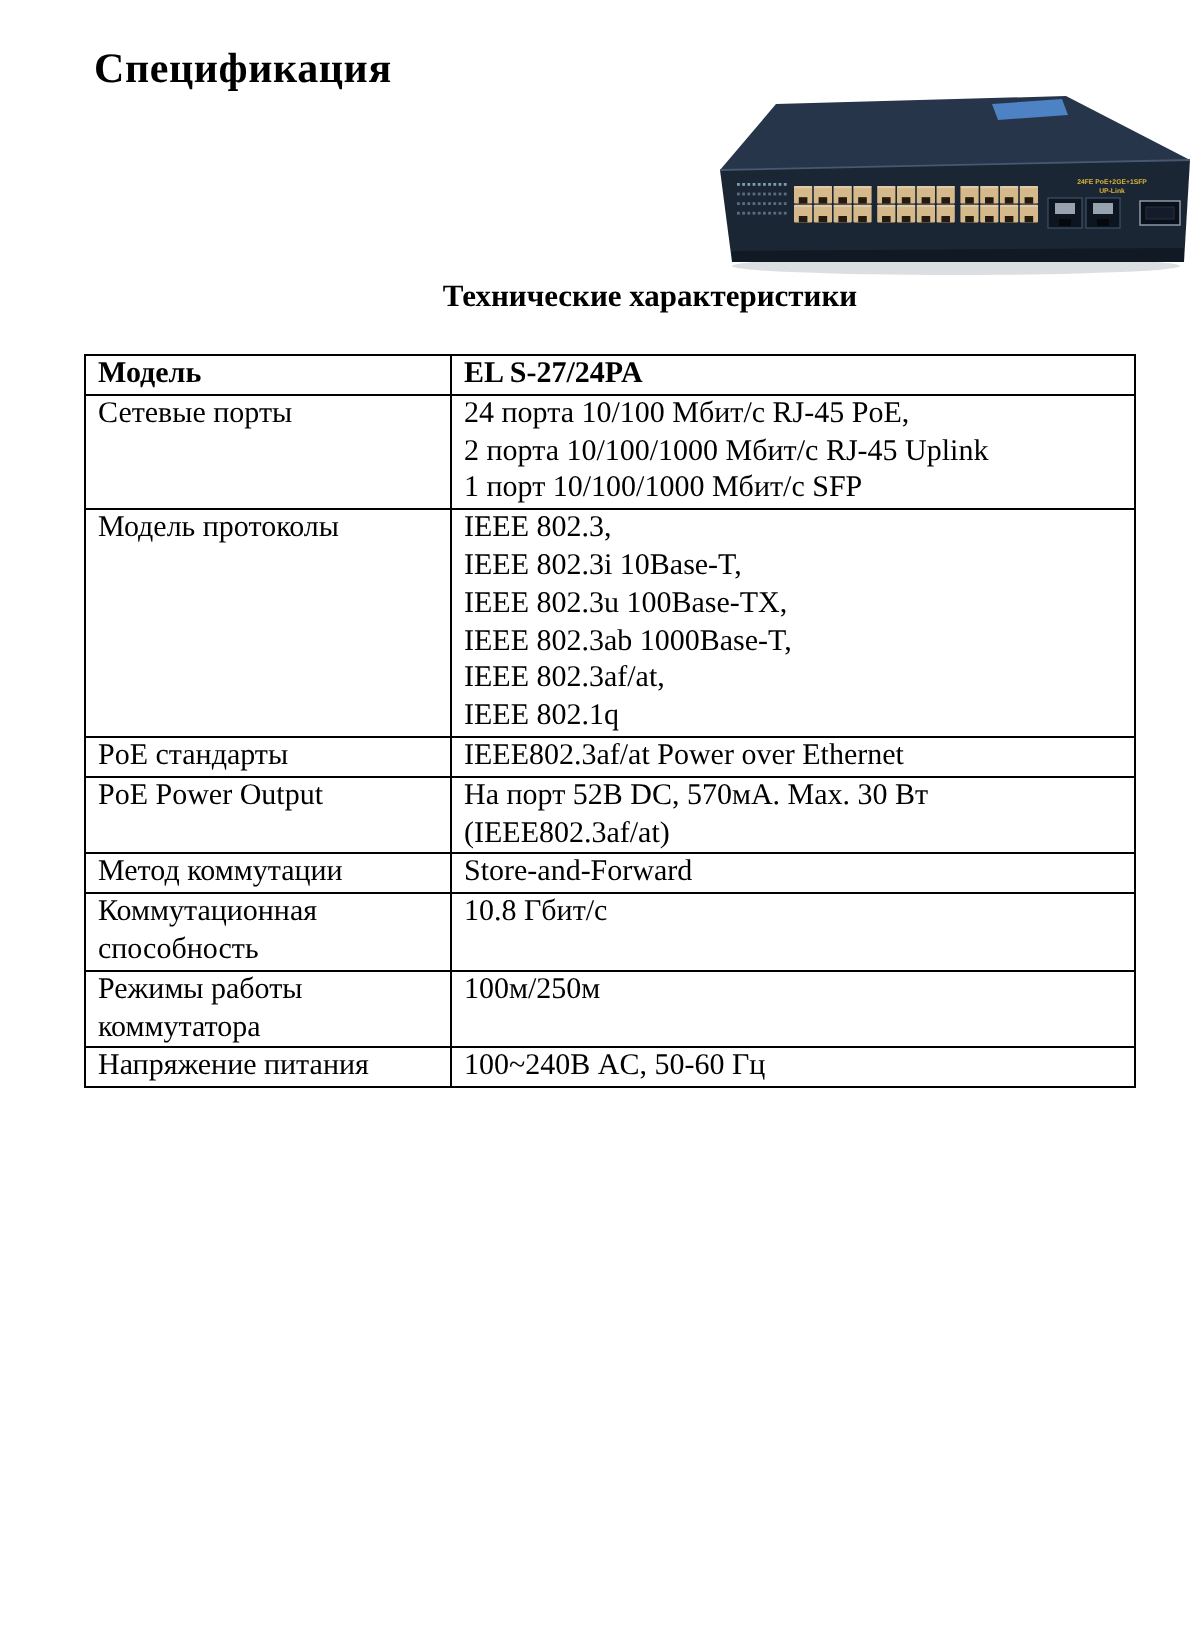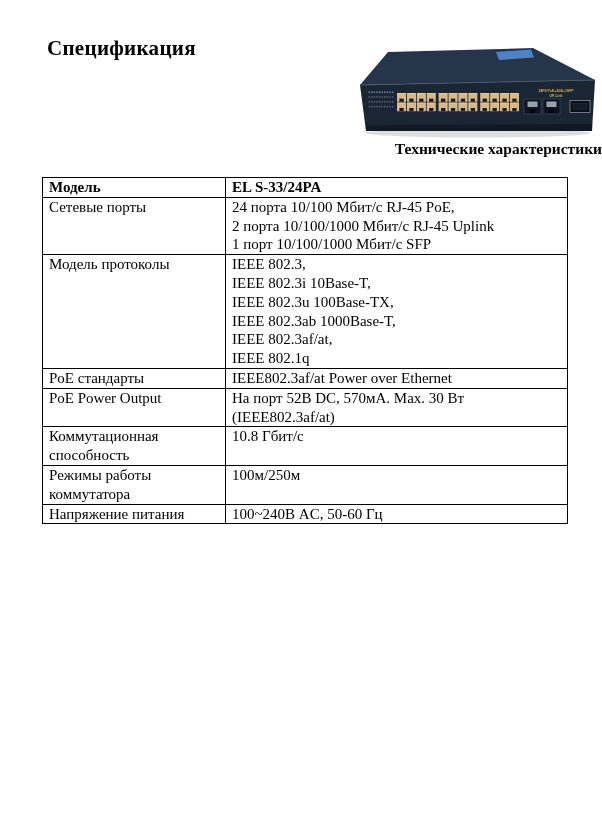--- a/index.html
+++ b/index.html
@@ -1,26 +1,26 @@
 <!DOCTYPE html>
 <html><head>
 <meta charset="utf-8">
 <style>
   html,body{margin:0;padding:0;background:#fff;}
   .page{
     position:relative;width:602px;height:814px;background:#ffffff;
     font-family:"Liberation Serif",serif;color:#000;overflow:hidden;
   }
   .page-title{
-    position:absolute;left:47px;top:36px;margin:0;
+    position:absolute;left:47px;top:22px;margin:0;
     font-size:21px;font-weight:bold;letter-spacing:.3px;
   }
   .section-heading{
     position:absolute;left:48px;right:0;top:140px;margin:0;
-    font-size:15.5px;font-weight:bold;text-align:right;
+    font-size:15.5px;font-weight:bold;text-align:center;
   }
   .product-photo{position:absolute;left:350px;top:38px;width:250px;height:102px;}
   table.spec{
     position:absolute;left:42px;top:177px;width:526px;
     border-collapse:collapse;table-layout:fixed;
   }
   col.c1{width:183px;}
   table.spec td{
     border:1px solid #000;
     font-size:15px;line-height:18.8px;
@@ -180,21 +180,21 @@
   <h2 class="section-heading">Технические характеристики</h2>
 
   <table class="spec">
     <colgroup>
         <col class="c1">
         <col class="c2">
       </colgroup>
     <tbody>
       <tr class="hdr">
         <td>Модель</td>
-        <td>EL S-33/24PA</td>
+        <td>EL S-27/24PA</td>
       </tr>
 
     <tr>
       <td>Сетевые порты</td>
       <td>24 порта 10/100 Мбит/с RJ-45 PoE,
 2 порта 10/100/1000 Мбит/с RJ-45 Uplink
 1 порт 10/100/1000 Мбит/с SFP</td>
     </tr>
 
     <tr>
@@ -212,20 +212,24 @@
       <td>IEEE802.3af/at Power over Ethernet</td>
     </tr>
 
     <tr>
       <td>PoE Power Output</td>
       <td>На порт 52В DC, 570мА. Max. 30 Вт
 (IEEE802.3af/at)</td>
     </tr>
 
 
+    <tr>
+      <td>Метод коммутации</td>
+      <td>Store-and-Forward</td>
+    </tr>
 
     <tr>
       <td>Коммутационная способность</td>
       <td>10.8 Гбит/с</td>
     </tr>
 
     <tr>
       <td>Режимы работы коммутатора</td>
       <td>100м/250м</td>
     </tr>

